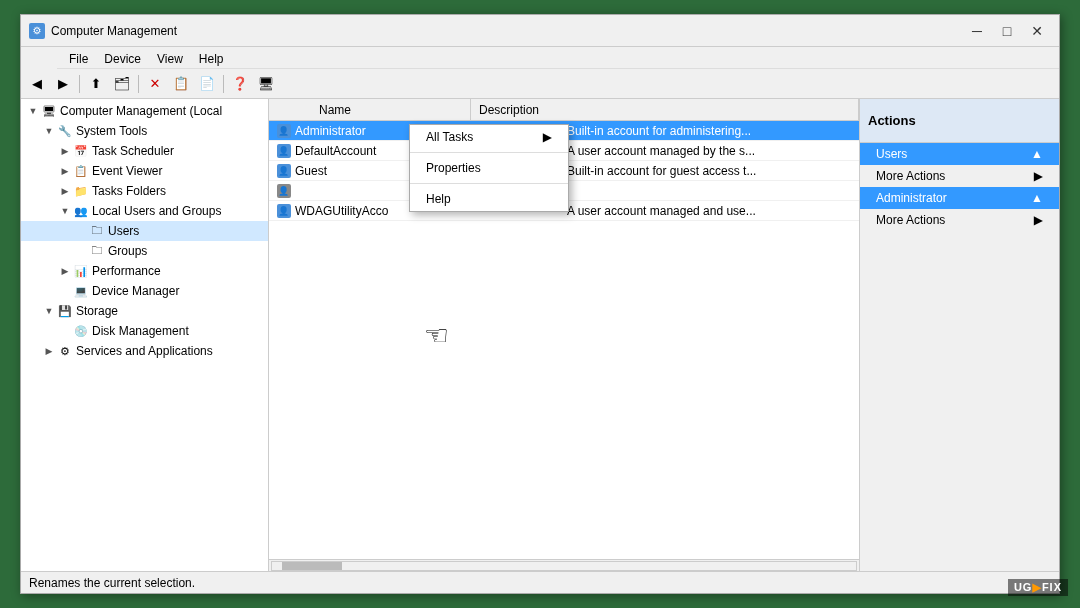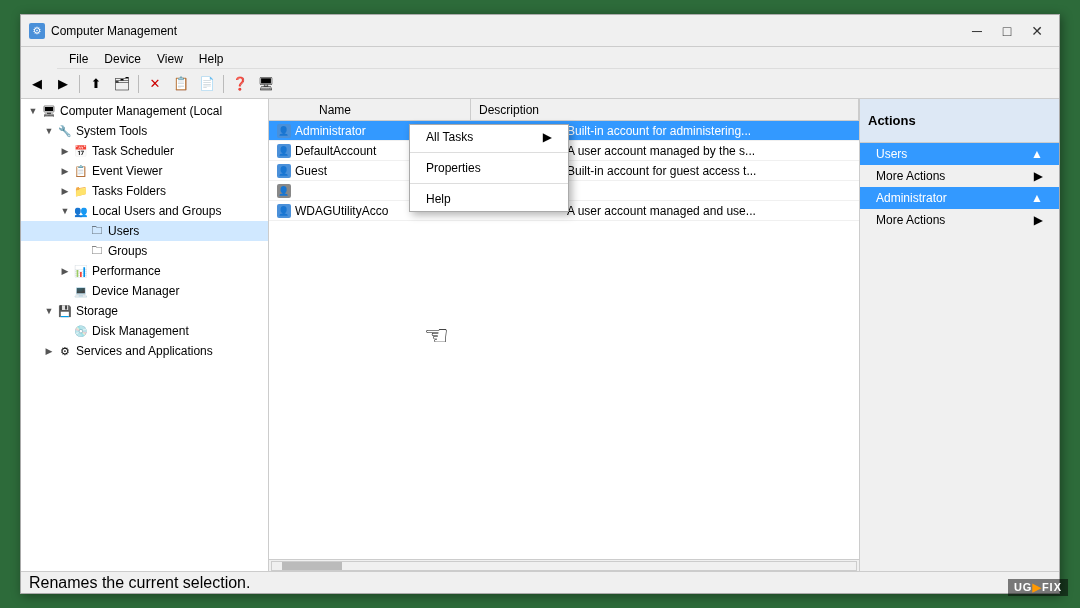--- a/index.html
+++ b/index.html
@@ -254,21 +254,21 @@
     .ctx-item.highlighted { background: #3399ff; color: white; }
     .ctx-separator { height: 1px; background: #ddd; margin: 3px 0; }
     
     .status-bar {
       height: 22px;
       background: #f0f0f0;
       border-top: 1px solid #ccc;
       display: flex;
       align-items: center;
       padding: 0 8px;
-      font-size: 16px;
+      font-size: 12px;
     }
     
     .watermark {
       position: absolute;
       bottom: 8px;
       right: 8px;
       background: rgba(0,0,0,0.5);
       color: white;
       font-size: 11px;
       padding: 2px 6px;

